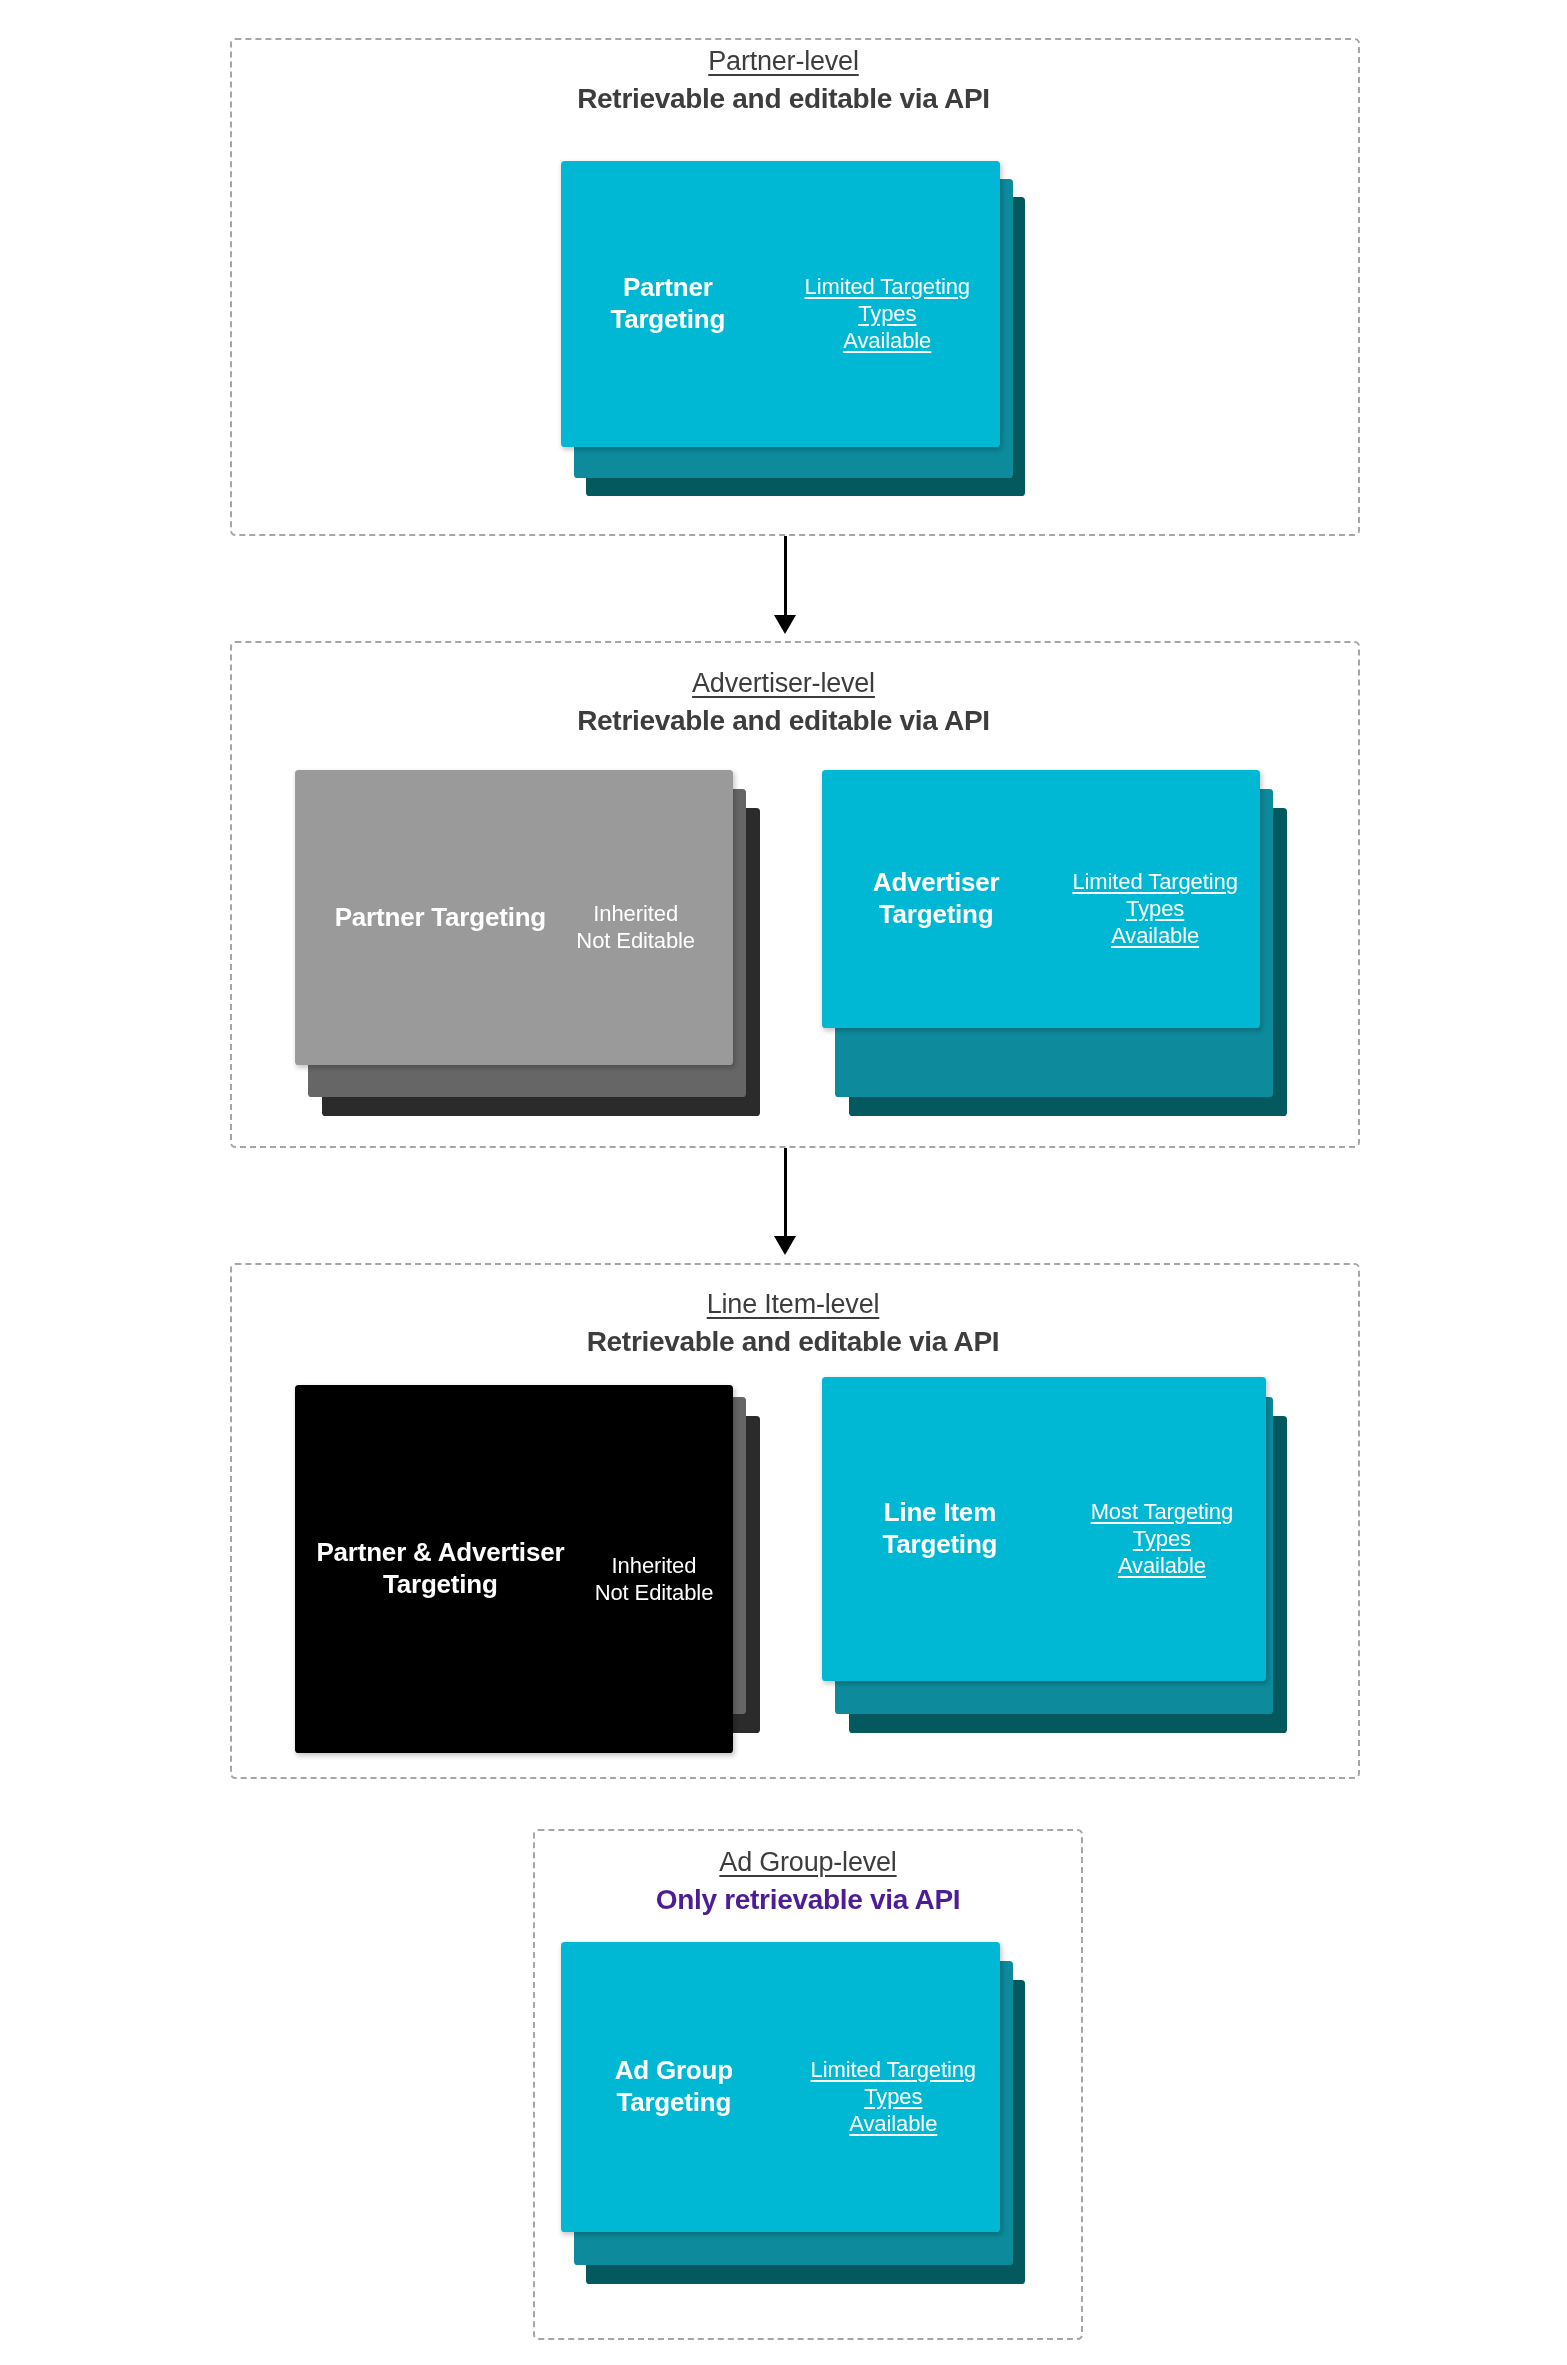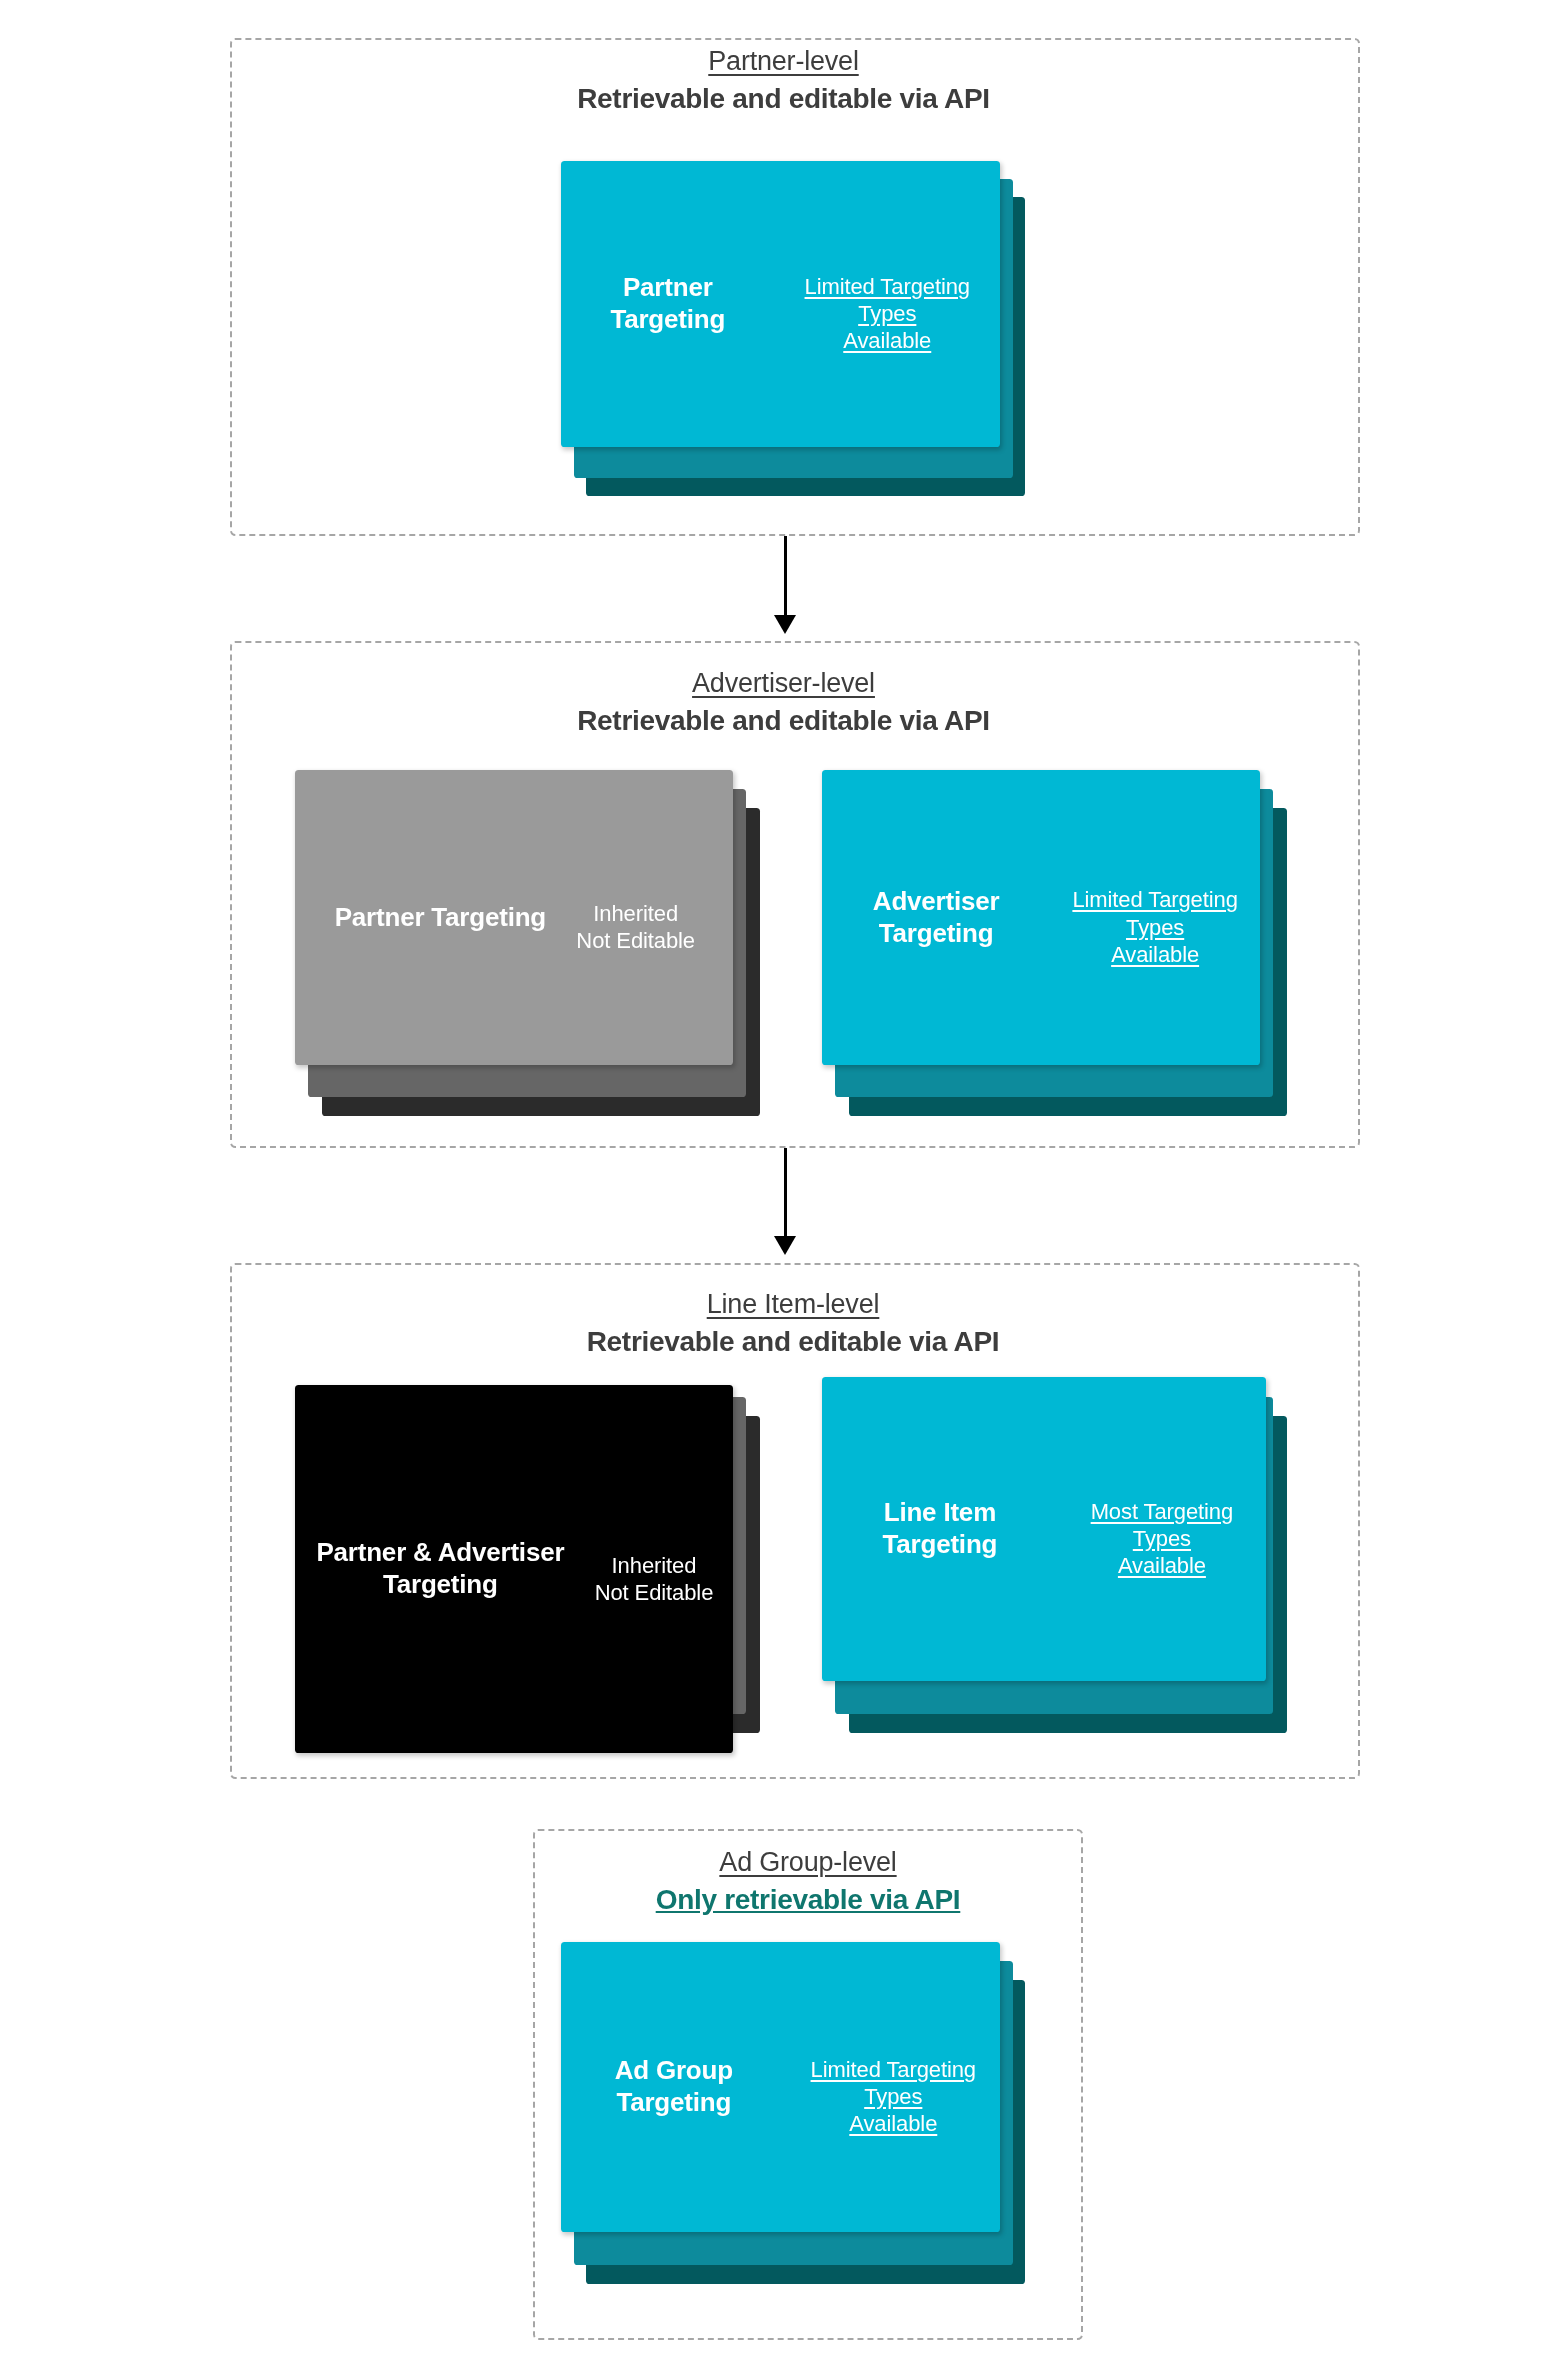--- a/index.html
+++ b/index.html
@@ -44,21 +44,21 @@
   }
   .level-sub {
     display: block;
     font-size: 28px;
     font-weight: 700;
     color: #3d3d3d;
     line-height: 1.2;
     margin-top: 4.5px;
     letter-spacing: -0.3px;
   }
-  .level-sub.red { color: #0f766e; text-decoration: underline; }
+  .level-sub.red { color: #4c1d95; }
 
   
   .stack {
     position: absolute;
   }
   .stack .layer {
     position: absolute;
     border-radius: 3.6px;
   }
   .stack .layer.back2 { 
@@ -160,21 +160,21 @@
       <div class="card-sub">
         <span>Inherited</span><br>
         <span>Not Editable</span>
       </div>
     </div>
   </div>
 
   <div class="stack" style="left:822px; top:770px; width:464px; height:353px;">
     <div class="layer back2" style="left:27px; top:38px; width:438px; height:308px; background:#03595e;"></div>
     <div class="layer back1" style="left:13.4px; top:19px; width:438px; height:308px; background:#0d8b9c;"></div>
-    <div class="layer front" style="left:0px; top:0px; width:438px; height:295px; background:#00b8d4;">
+    <div class="layer front" style="left:0px; top:0px; width:438px; height:258px; background:#00b8d4;">
       <div class="card-title">Advertiser Targeting</div>
       <div class="card-sub underlined">
         <span>Limited Targeting Types</span><br>
         <span>Available</span>
       </div>
     </div>
   </div>
 
   <div class="arrow" style="left:750px; top:1148px; width:71px; height:107px;">
     <div class="shaft" style="height:89px;"></div>

